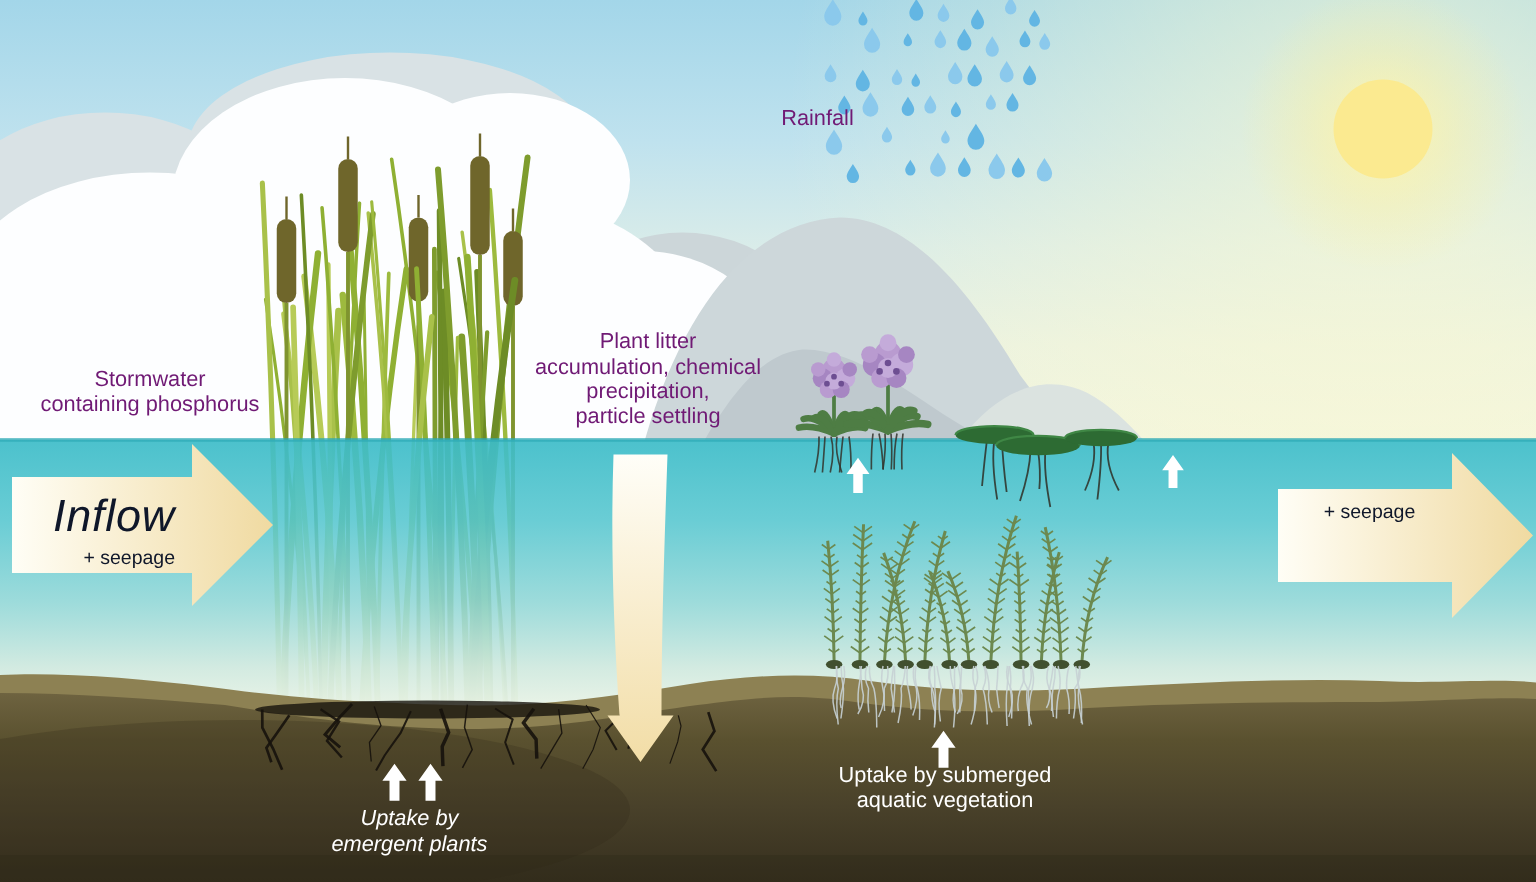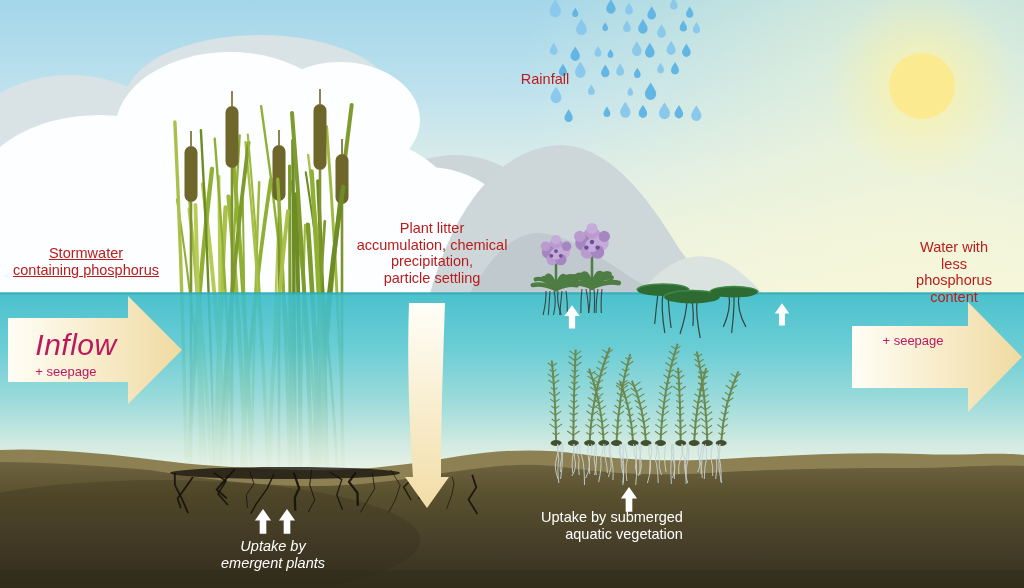--- a/index.html
+++ b/index.html
@@ -4,24 +4,24 @@
 <style>
   html,body{margin:0;padding:0;background:#ffffff;}
   .stage{position:relative;width:1024px;height:588px;overflow:hidden;
          font-family:"Liberation Sans",sans-serif;}
   .sky{position:absolute;left:0;top:0;width:1024px;height:294px;
        background:
          radial-gradient(circle at 920px 86px, rgba(255,250,205,.65), rgba(255,250,205,0) 42%),
          linear-gradient(180deg,#a3d6e9 0%,#bfe2ee 32%,#d9ece9 56%,#eaf2e2 78%,#f2f5df 100%);}
   svg.art{position:absolute;left:0;top:0;z-index:1;}
   .lbl{position:absolute;transform:translateX(-50%);text-align:center;
-       white-space:pre-line;font-size:14.5px;line-height:16.5px;color:#b91c1c;z-index:5;}
+       white-space:pre-line;font-size:14.5px;line-height:16.5px;color:#701a75;z-index:5;}
   .lbl.white{color:#ffffff;}
   .lbl.ital{font-style:italic;font-size:15px;}
-  .flowlbl{position:absolute;transform:translateX(-50%);text-align:left;z-index:6;color:#be185d;}
+  .flowlbl{position:absolute;transform:translateX(-50%);text-align:right;z-index:6;color:#0f172a;}
   .flowlbl .big{display:block;font-style:italic;font-size:30px;line-height:30px;letter-spacing:.5px;}
   .flowlbl .small{display:block;font-size:13px;line-height:15px;margin-top:4px;}
 </style>
 </head>
 <body>
 
 <div class="stage">
   <div class="sky"></div>
 
   <svg class="art" id="art" width="1024" height="588" viewBox="0 0 1024 588">
@@ -655,33 +655,30 @@
 
     <g>
       <use href="#uarr" transform="translate(572,307) scale(0.9)"></use>
       <use href="#uarr" transform="translate(782,305) scale(0.85)"></use>
       <use href="#uarr" transform="translate(263,511) scale(0.95)"></use>
       <use href="#uarr" transform="translate(287,511) scale(0.95)"></use>
       <use href="#uarr" transform="translate(629,489) scale(0.95)"></use>
     </g>
   </svg>
 
-  <div class="lbl" style="left:86px;top:245px;text-decoration:underline;">Stormwater
+  <div class="lbl" style="left:100px;top:245px;">Stormwater
 containing phosphorus</div>
   <div class="lbl" style="left:432px;top:220px;">Plant litter
 accumulation, chemical
 precipitation,
 particle settling</div>
   <div class="lbl" style="left:545px;top:71px;">Rainfall</div>
-  <div class="lbl" style="left:954px;top:239px;">Water with less
-phosphorus
-content</div>
   <div class="lbl white" style="left:273px;top:538px;font-style:italic;">Uptake by
 emergent plants</div>
-  <div class="lbl white" style="left:612px;top:509px;text-align:right;">Uptake by submerged
+  <div class="lbl white" style="left:630px;top:509px;">Uptake by submerged
 aquatic vegetation</div>
 
   <div class="flowlbl" style="left:76px;top:330px;">
     <span class="big">Inflow</span>
     <span class="small">+ seepage</span>
   </div>
   <div class="flowlbl" style="left:913px;top:329px;">
     <span class="small">+ seepage</span>
   </div>
 </div>

